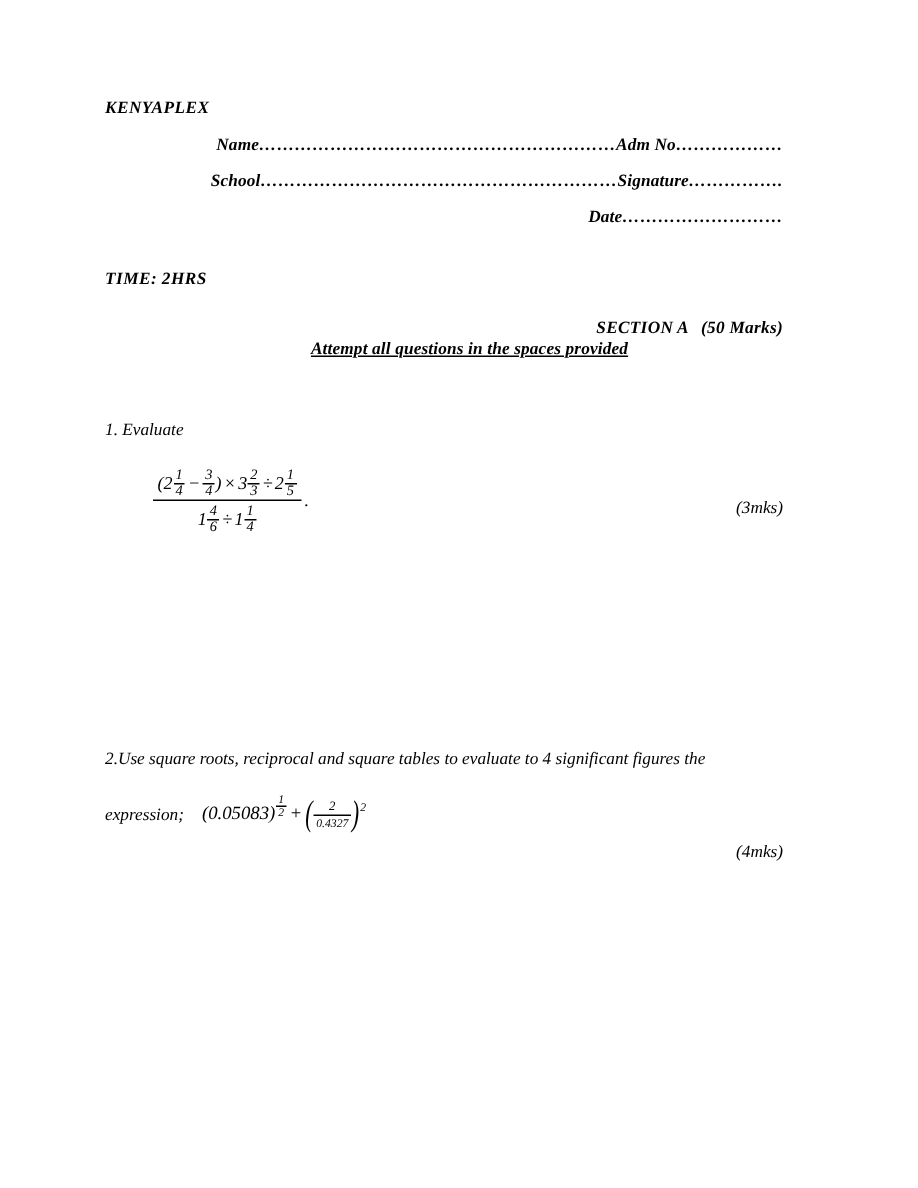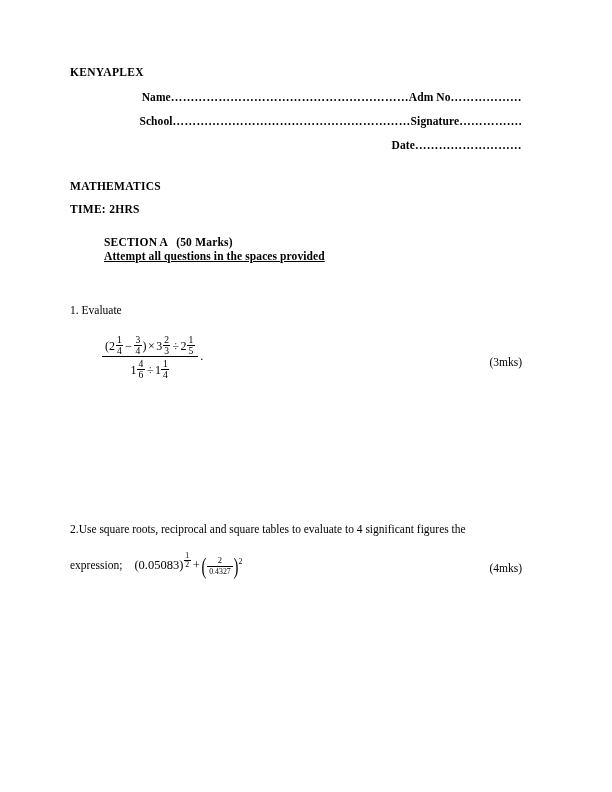--- a/index.html
+++ b/index.html
@@ -14,20 +14,21 @@
     font-family: "Liberation Serif", "DejaVu Serif", serif;
     color: #000000;
     overflow: hidden;
   }
   .page {
     position: absolute;
     left: 0; top: 0;
     width: 612px;
     height: 688px;
     background: #ffffff;
+    font-style: italic;
   }
   .content {
     position: absolute;
     left: 70px;
     top: 66px;
     width: 452px;
   }
 
   
   .org-title {
@@ -59,29 +60,30 @@
   .exam-line {
     font-weight: bold;
     font-size: 11.5px;
     margin: 17px 0 0 0;
     padding-left: 110px;
     letter-spacing: 0.3px;
   }
   .exam-form { display: inline-block; margin-left: 62px; }
 
   .section-head {
-    text-align: left;
+    text-align: right;
     font-weight: bold;
     font-size: 11.5px;
     margin: 21px 0 0 0;
     padding-left: 34px;
     letter-spacing: 0.2px;
   }
   .section-marks { display: inline-block; margin-left: 8px; }
   .section-instruction {
+    text-align: center;
     font-weight: bold;
     font-size: 11.5px;
     text-decoration: underline;
     margin: 2px 0 0 0;
     padding-left: 34px;
     letter-spacing: 0.1px;
   }
 
   
   .question { position: relative; }
@@ -193,21 +195,21 @@
   .ratio > .rt {
     display: block;
     border-bottom: 1px solid #000;
     padding: 0 2px 0 2px;
   }
   .ratio > .rb {
     display: block;
     padding: 0 2px;
     font-size: 0.92em;
   }
-  .q2 .marks { top: 10px; margin-left: 36px; }
+  .q2 .marks { top: 33px; margin-left: 36px; }
 </style>
 </head>
 <body>
 
 <div class="page">
   <div class="content">
 
     <div class="org-title">KENYAPLEX</div>
 
     <div class="fill-line">
@@ -216,21 +218,20 @@
 
     <div class="fill-line">
       <span>School</span><span class="dots">……………………………………………………</span><span>Signature</span><span class="dots">…………….</span>
     </div>
 
     <div class="fill-line">
       <span>Date</span><span class="dots">………………………</span>
     </div>
 
     <div class="meta-block">
-      <div class="meta-line">MATHEMATICS</div>
       <div class="meta-line">TIME: 2HRS</div>
     </div>
 
 
     <div class="section-head">
       <span>SECTION A</span><span class="section-marks">(50 Marks)</span>
     </div>
     <div class="section-instruction">Attempt all questions in the spaces provided</div>
 
     <div class="question q1">

